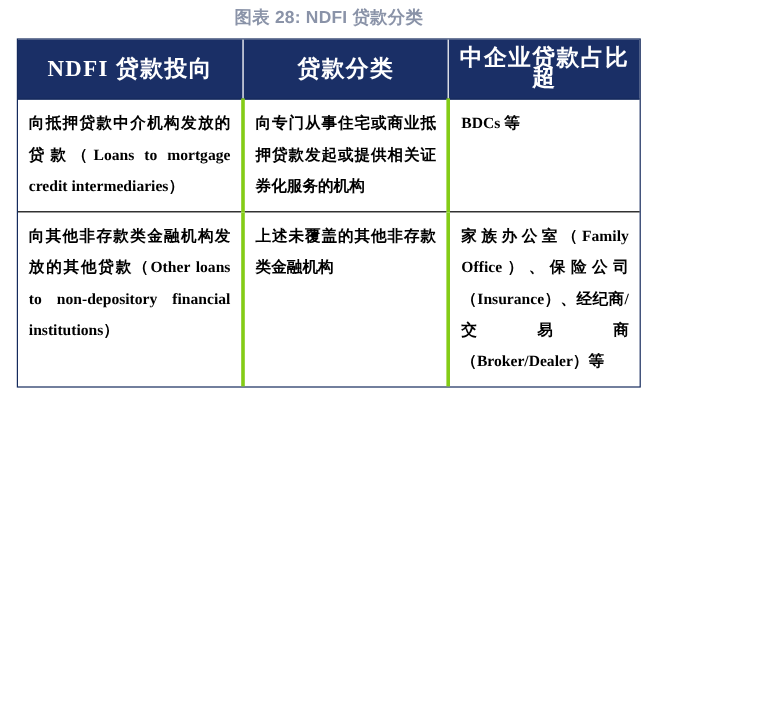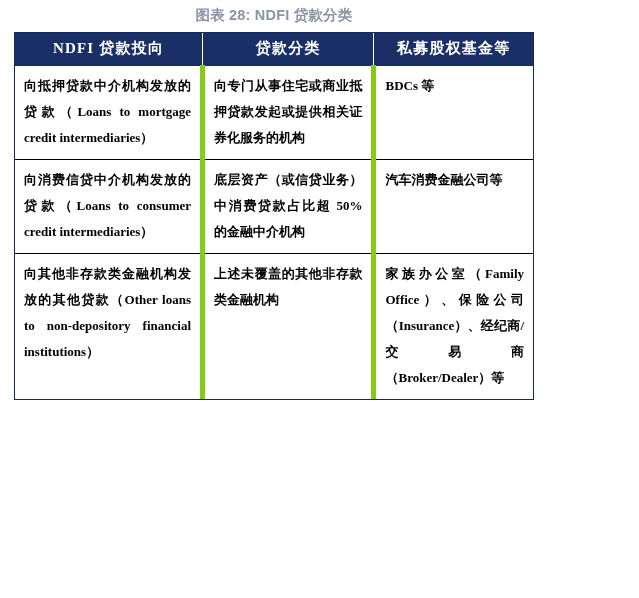--- a/index.html
+++ b/index.html
@@ -42,33 +42,33 @@
     table-layout: fixed;
   }
   table.ndfi col.c1 { width: 36.2%; }
   table.ndfi col.c2 { width: 33.1%; }
   table.ndfi col.c3 { width: 30.7%; }
 
   table.ndfi thead th {
     background: #1a2f66;
     color: #ffffff;
     font-weight: bold;
-    font-size: 15px;
+    font-size: 19px;
     text-align: center;
     padding: 7px 4px 8px 4px;
     border-right: 1px solid #ffffff;
     letter-spacing: 1.2px;
     font-family: "Liberation Serif", "DejaVu Serif", serif;
     line-height: 17px;
   }
   table.ndfi thead th:last-child { border-right: none; }
 
   table.ndfi tbody td {
     border-top: 1px solid #000000;
-    border-right: 5px solid #84cc16;
+    border-right: 3px solid #84cc16;
     vertical-align: top;
     padding: 7px 9px 8px 9px;
     font-size: 13px;
     line-height: 26px;
     text-align: justify;
     text-justify: inter-ideograph;
     word-break: break-word;
   }
   table.ndfi tbody td:last-child { border-right: none; }
   table.ndfi tbody tr:first-child td { border-top: 1px solid #142a5c; }
@@ -92,33 +92,28 @@
     <table class="ndfi">
       <colgroup>
         <col class="c1">
           <col class="c2">
           <col class="c3">
       </colgroup>
       <thead>
         <tr>
           <th>NDFI 贷款投向</th>
           <th>贷款分类</th>
-          <th>私募股权基金等</th>
+          <th>中企业贷款占比超</th>
         </tr>
       </thead>
       <tbody>
         <tr class="rowspace-1">
           <td class="col-first">向抵押贷款中介机构发放的贷款（Loans to mortgage credit intermediaries）</td>
           <td class="col-mid">向专门从事住宅或商业抵押贷款发起或提供相关证券化服务的机构</td>
           <td class="col-last">BDCs 等</td>
-        </tr>
-        <tr class="rowspace-1">
-          <td class="col-first">向消费信贷中介机构发放的贷款（Loans to consumer credit intermediaries）</td>
-          <td class="col-mid">底层资产（或信贷业务）中消费贷款占比超 50% 的金融中介机构</td>
-          <td class="col-last">汽车消费金融公司等</td>
         </tr>
         <tr>
           <td class="col-first">向其他非存款类金融机构发放的其他贷款（Other loans to non-depository financial institutions）</td>
           <td class="col-mid">上述未覆盖的其他非存款类金融机构</td>
           <td class="col-last">家族办公室（Family Office）、保险公司（Insurance）、经纪商/交易商（Broker/Dealer）等</td>
         </tr>
       </tbody>
     </table>
   </div>
 

